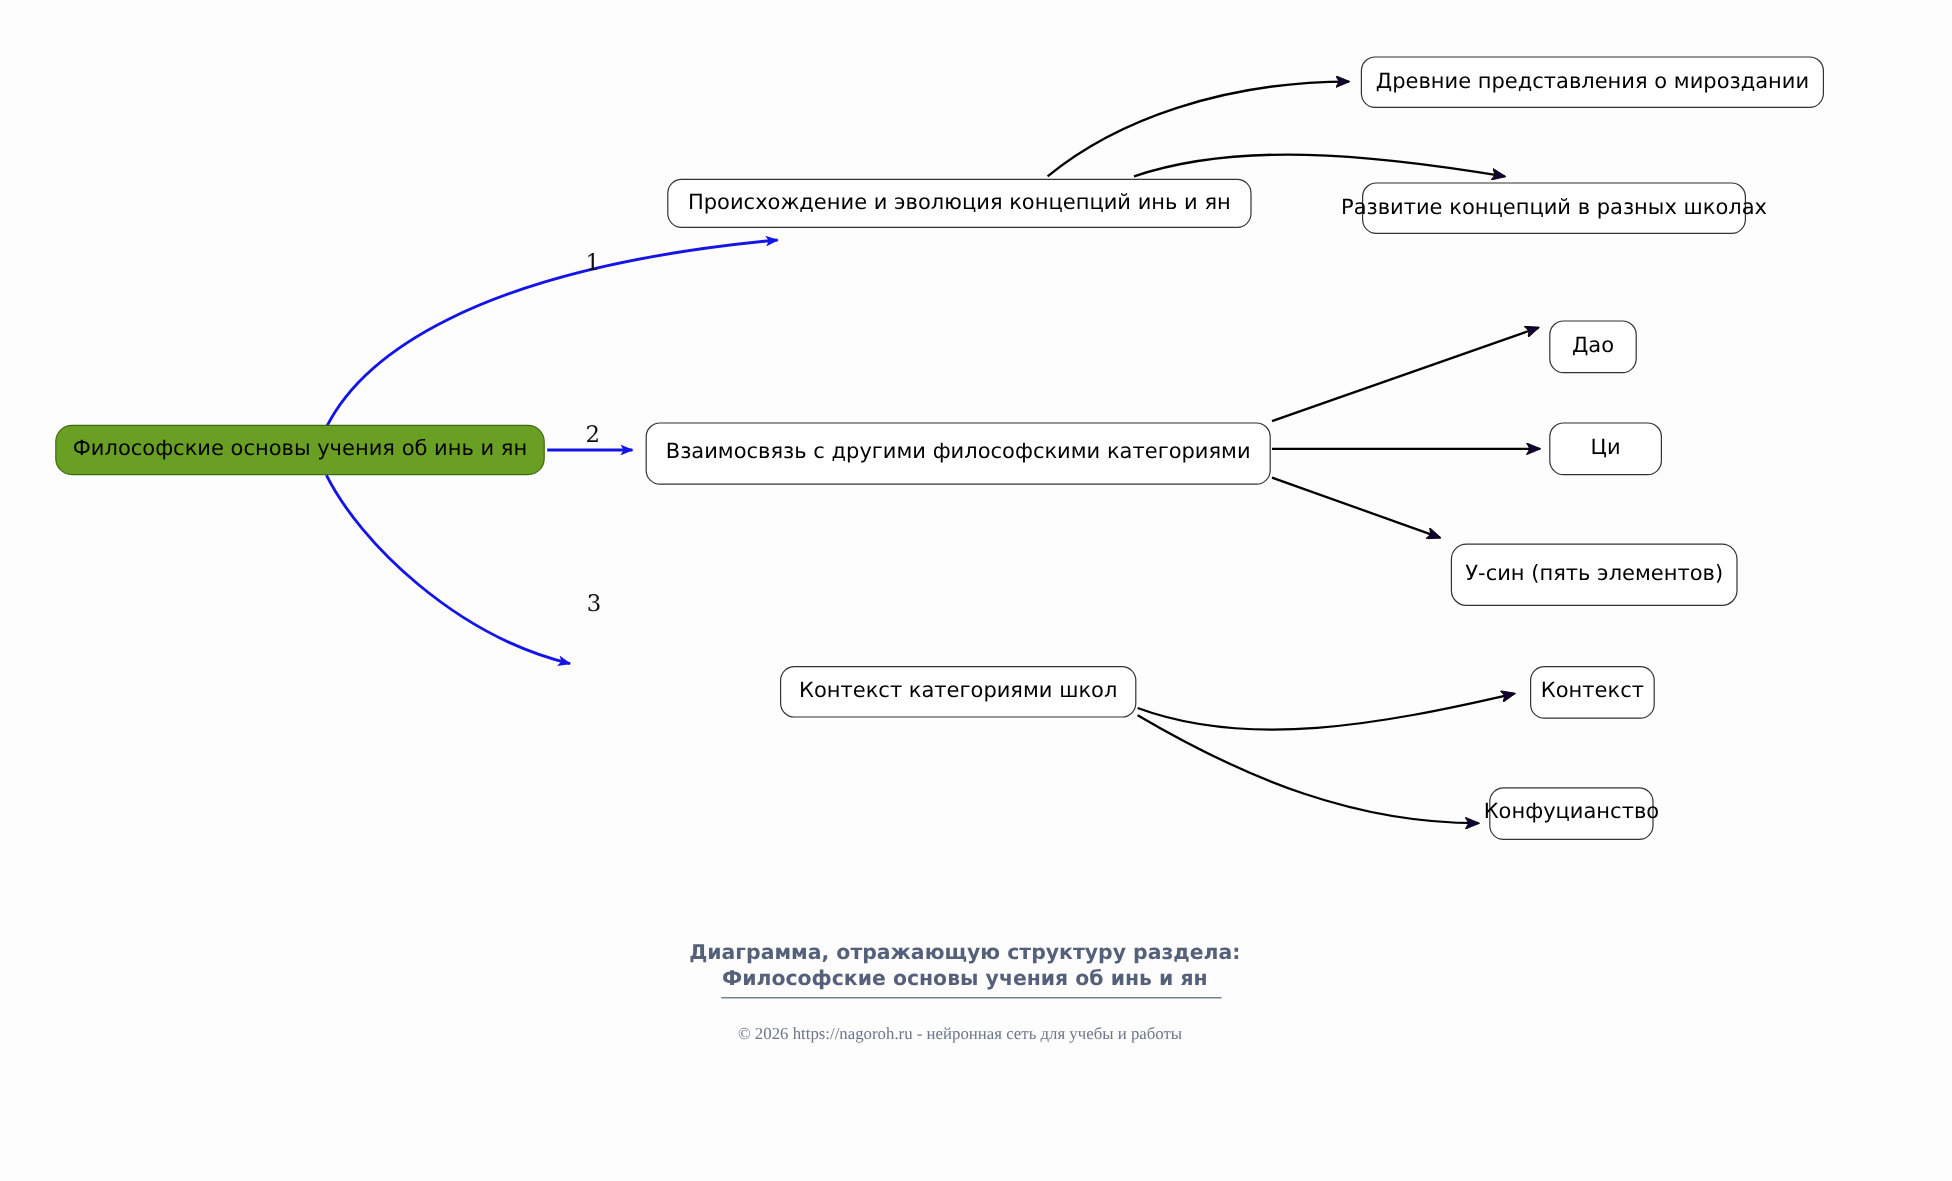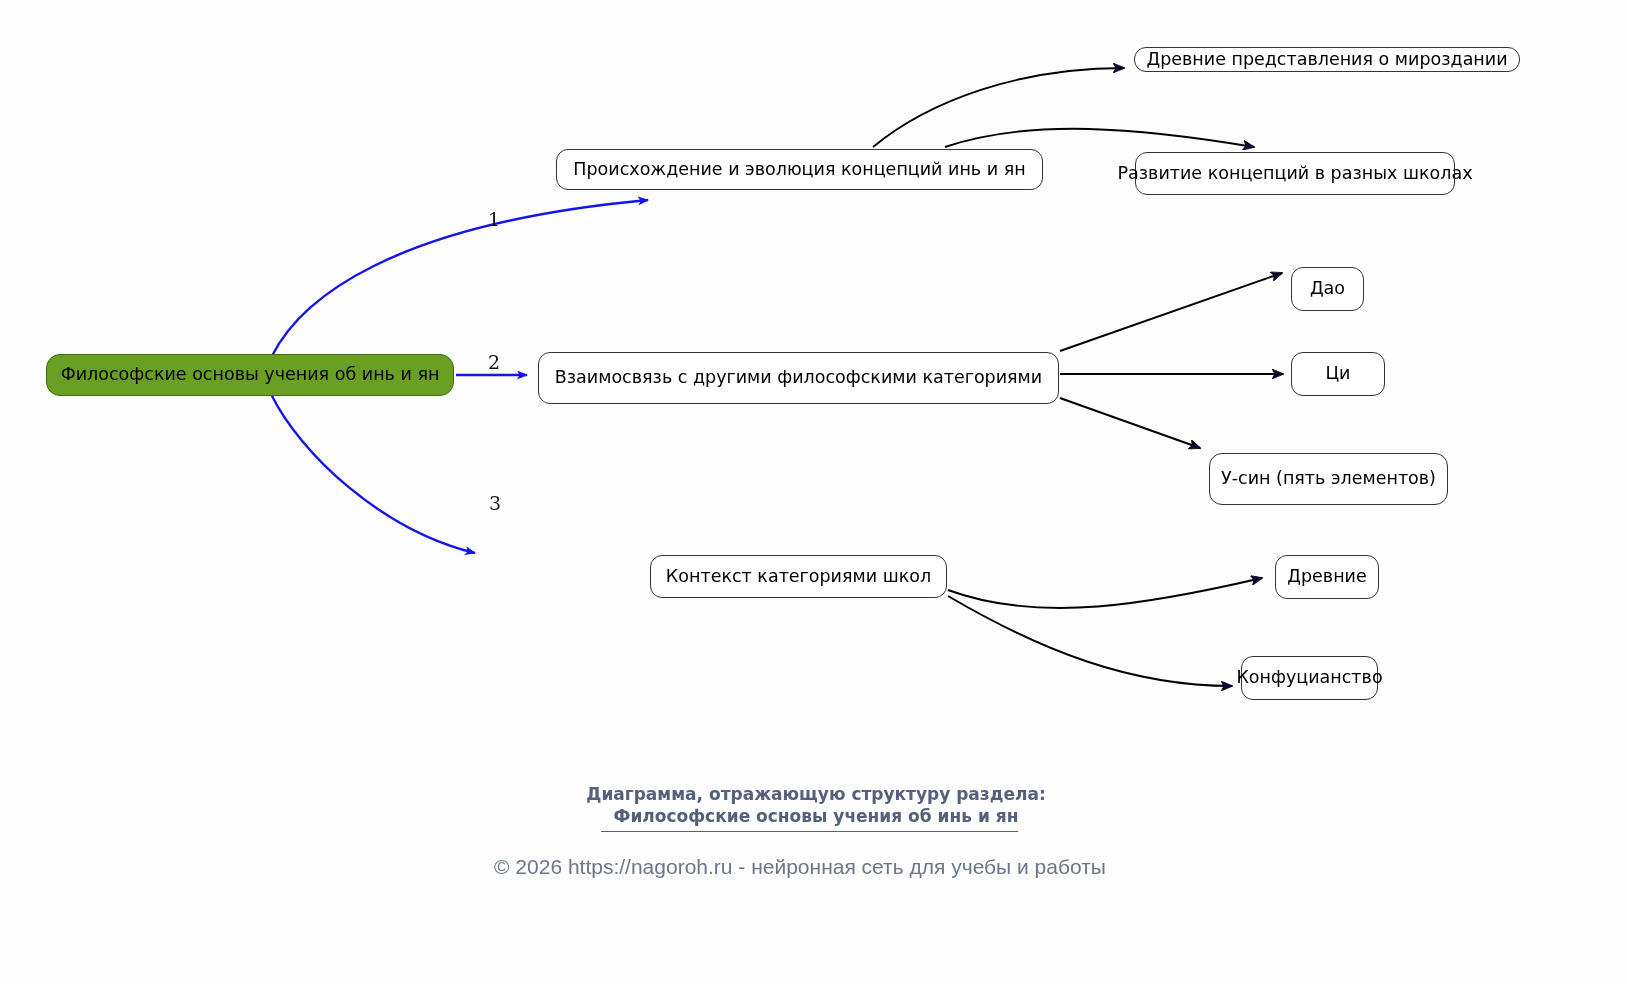--- a/index.html
+++ b/index.html
@@ -60,22 +60,22 @@
     white-space: nowrap;
   }
   .caption .line2 { display: block; }
   .rule {
     position: absolute;
     border-top: 1.6px solid #55617a;
   }
   .footer {
     position: absolute;
     text-align: center;
-    font-family: Liberation Sans, sans-serif;
-    font-size: 21px;
+    font-family: Liberation Serif, serif;
+    font-size: 14px;
     color: #6b7789;
     white-space: nowrap;
     line-height: 1;
   }
 </style>
 </head>
 <body>
 
 <svg id="canvas" viewBox="0 0 1627 984" xmlns="http://www.w3.org/2000/svg">
   <defs>
@@ -112,52 +112,52 @@
 </div>
 
 <div class="node" style="left:538px; top:352px; width:521px; height:52px;">
   <span>Взаимосвязь с другими философскими категориями</span>
 </div>
 
 <div class="node" style="left:650px; top:555px; width:297px; height:43px;">
   <span>Контекст категориями школ</span>
 </div>
 
-<div class="node" style="left:1134px; top:47px; width:386px; height:25px;">
+<div class="node" style="left:1134px; top:47px; width:386px; height:43px;">
   <span>Древние представления о мироздании</span>
 </div>
 
 <div class="node" style="left:1135px; top:152px; width:320px; height:43px;">
   <span>Развитие концепций в разных школах</span>
 </div>
 
 <div class="node" style="left:1291px; top:250px; width:73px; height:44px;margin-top:17px;">
   <span>Дао</span>
 </div>
 
 <div class="node" style="left:1291px; top:352px; width:94px; height:44px;">
   <span>Ци</span>
 </div>
 
 <div class="node" style="left:1209px; top:453px; width:239px; height:52px;border-radius:13px;">
   <span>У-син (пять элементов)</span>
 </div>
 
 <div class="node" style="left:1275px; top:555px; width:104px; height:44px;">
-  <span>Древние</span>
+  <span>Контекст</span>
 </div>
 
 <div class="node" style="left:1241px; top:656px; width:137px; height:44px;">
   <span>Конфуцианство</span>
 </div>
 
 <div class="edge-label" style="left:488px; top:210px;">1</div>
 <div class="edge-label" style="left:488px; top:353px;">2</div>
 <div class="edge-label" style="left:489px; top:494px;">3</div>
 
-<div class="caption" style="left:16px; top:783px; width:1600px;">
+<div class="caption" style="left:4px; top:783px; width:1600px;">
   <span>Диаграмма, отражающую структуру раздела:</span>
   <span class="line2">Философские основы учения об инь и ян</span>
 </div>
 
 <div class="rule" style="left:601px; top:831px; width:417px;"></div>
 
 <div class="footer" style="left:0; top:856px; width:1600px;">© 2026 https://nagoroh.ru - нейронная сеть для учебы и работы</div>
 
 </body></html>

